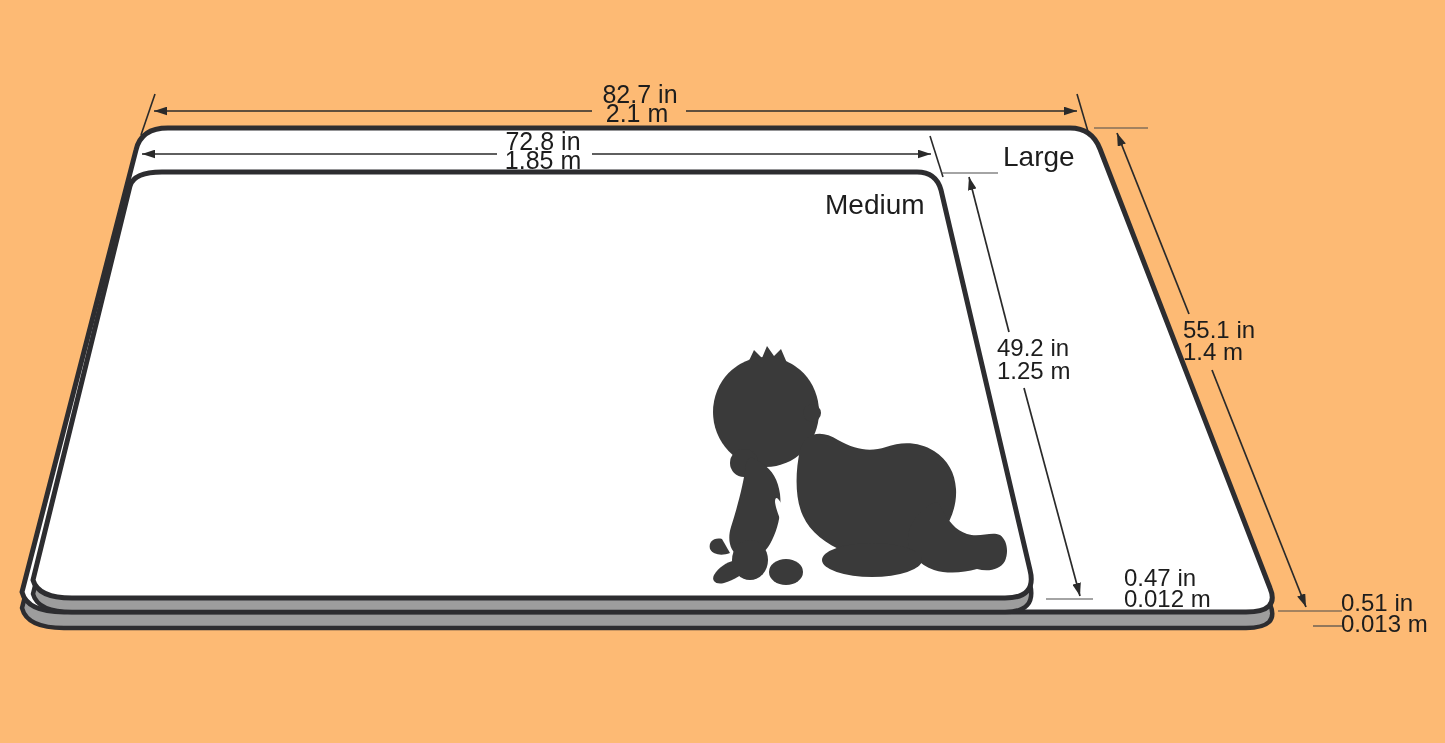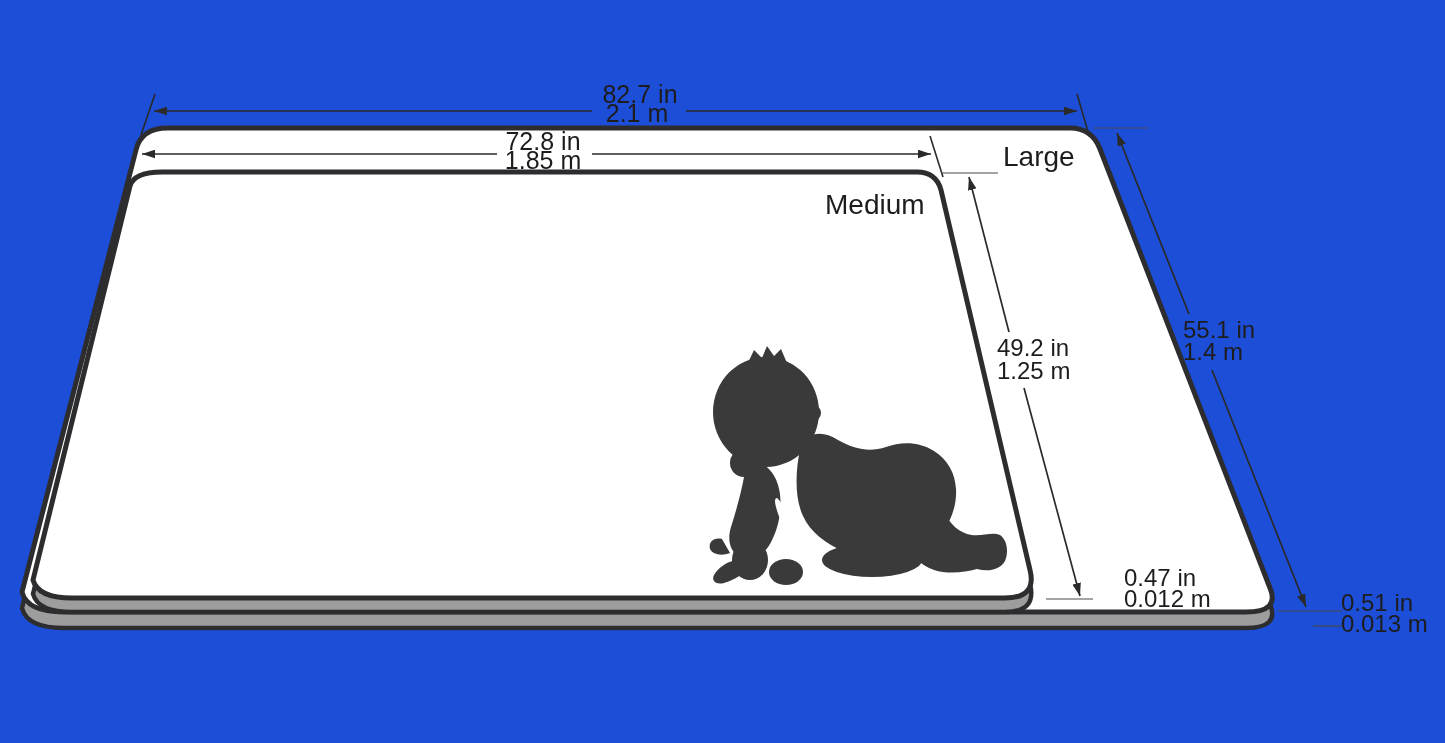--- a/index.html
+++ b/index.html
@@ -4,21 +4,21 @@
 <style>
   html, body {
     margin: 0;
     padding: 0;
     background: #ffffff;
   }
   .stage {
     position: relative;
     width: 1445px;
     height: 743px;
-    background: #1d4ed8;
+    background: #fdba74;
     overflow: hidden;
     font-family: "Liberation Sans", sans-serif;
   }
   svg { display: block; }
   .mat-top {
     fill: #ffffff;
     stroke: #2d2d30;
     stroke-width: 5;
     stroke-linejoin: round;
   }

